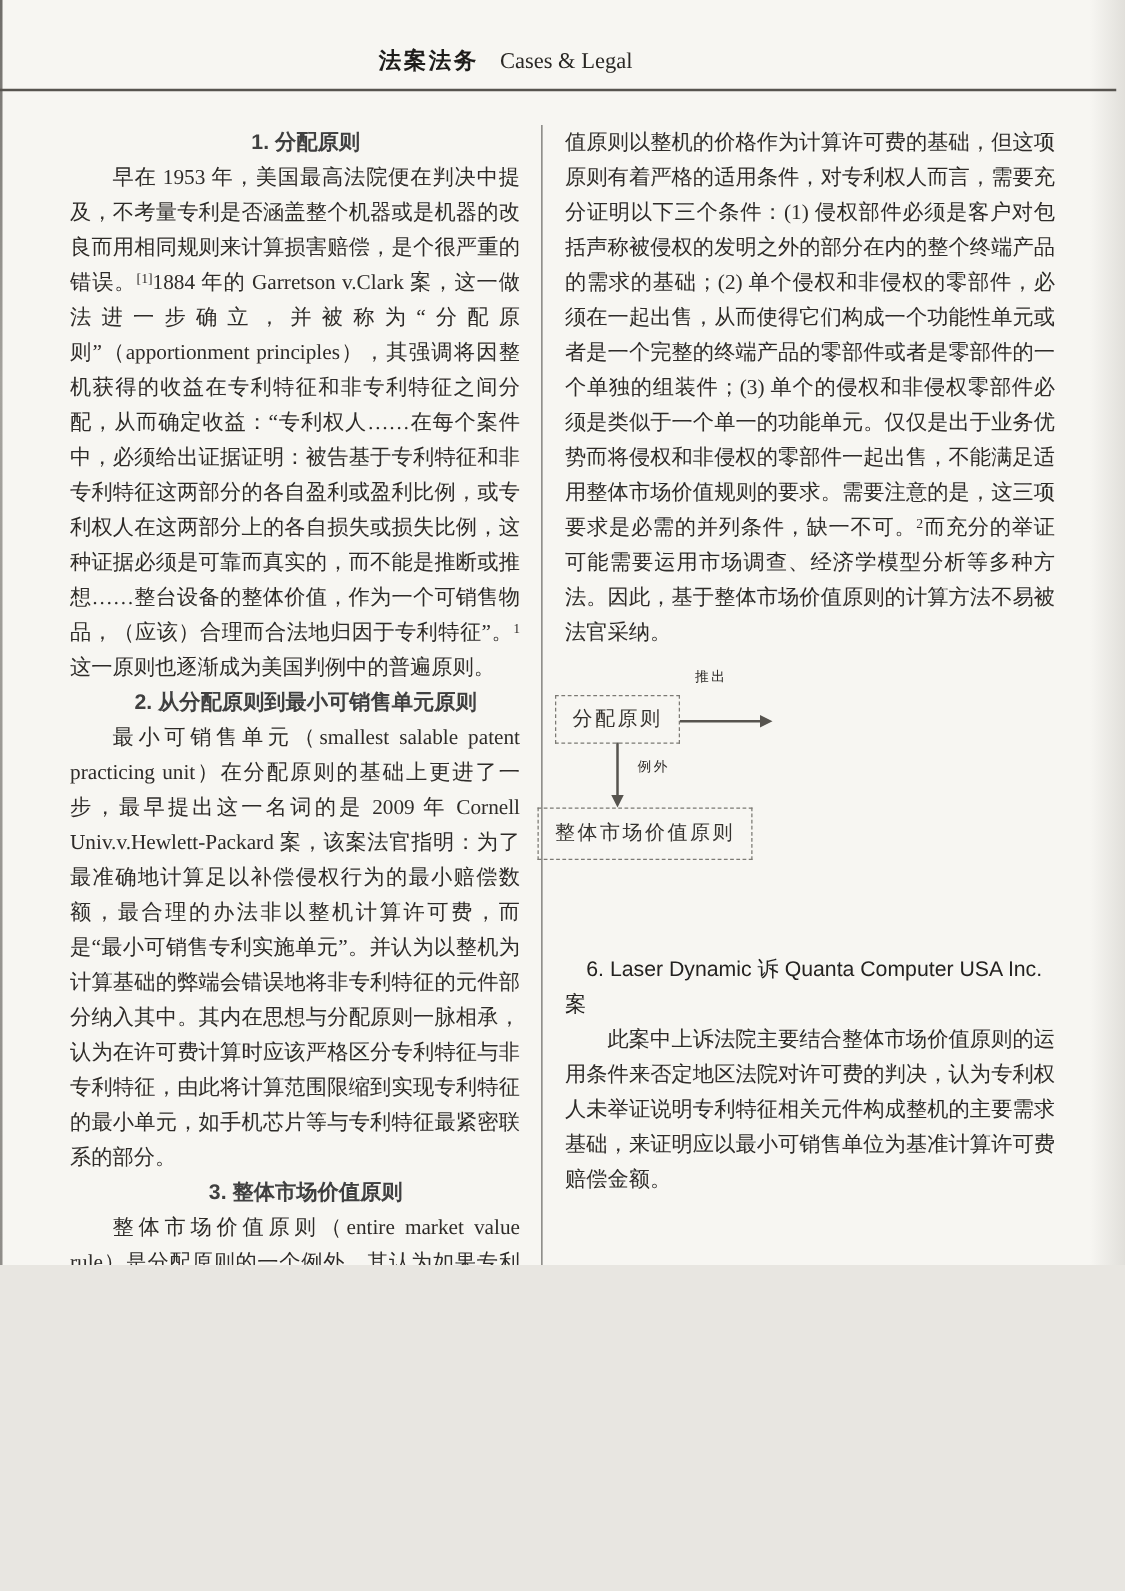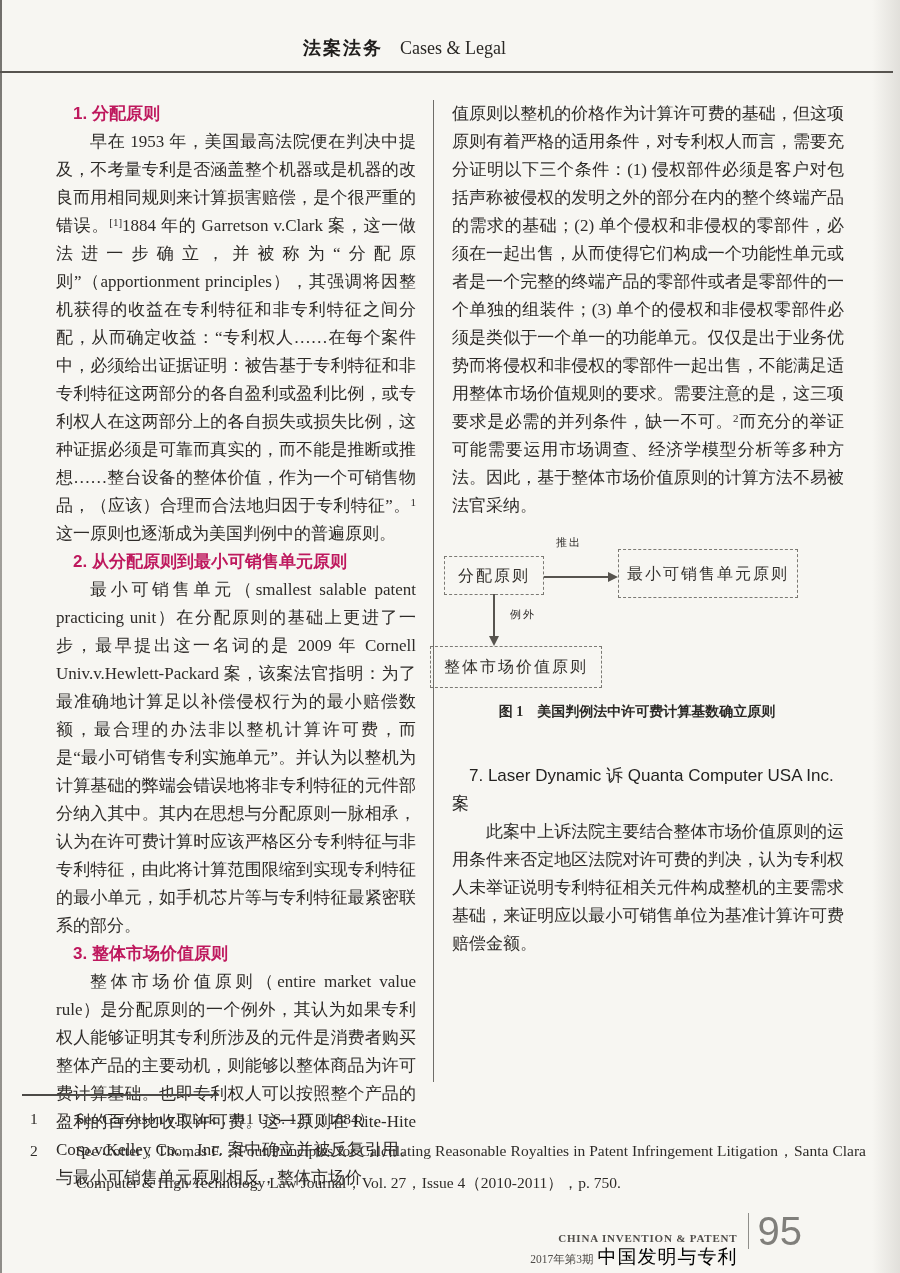--- a/index.html
+++ b/index.html
@@ -1,17 +1,17 @@
 <!DOCTYPE html>
 <html><head>
 <meta charset="utf-8">
 <style>
   html,body { margin:0; padding:0; background:#e8e6e1; }
   .page {
-    position:relative; width:900px; height:1273px; overflow:hidden;
+    position:relative; width:900px; height:1012px; overflow:hidden;
     background:#f7f6f2;
     font-family:"Liberation Serif","DejaVu Serif",serif;
     color:#2e2b28;
   }
   
   .edge-left { position:absolute; left:0; top:0; width:2px; height:100%;
     background:linear-gradient(#6f6d69,#a5a39e 30%,#8f8d89); }
   .edge-right { position:absolute; right:0; top:0; width:28px; height:100%;
     background:linear-gradient(to right, rgba(110,105,95,0), rgba(110,105,95,0.16)); }
 
@@ -22,21 +22,21 @@
   .header-rule { position:absolute; left:0; top:71px; width:893px; height:2px; background:#57544f; }
 
   
   .col { position:absolute; top:100px; font-size:17px; line-height:28px; text-align:justify; }
   .col-left  { left:56px;  width:360px; }
   .col-right { left:452px; width:392px; }
   .col p { margin:0; }
   .p-indent { text-indent:2em; }
   .h-num {
     font-family:"Liberation Sans","DejaVu Sans",sans-serif;
-    font-weight:bold; text-indent:1em; text-align:left; color:#be185d;
+    font-weight:bold; text-indent:1em; text-align:center; color:#404040;
   }
   .h-case {
     font-family:"Liberation Sans","DejaVu Sans",sans-serif;
     text-indent:1em; text-align:left; color:#242220;
   }
   .h-section {
     font-family:"Liberation Sans","DejaVu Sans",sans-serif;
     font-weight:bold; text-align:left; color:#242220;
   }
   .sup { font-size:11px; vertical-align:5px; line-height:0; }
@@ -101,32 +101,30 @@
     <p class="p-indent">最小可销售单元（smallest salable patent practicing unit）在分配原则的基础上更进了一步，最早提出这一名词的是 2009 年 Cornell Univ.v.Hewlett-Packard 案，该案法官指明：为了最准确地计算足以补偿侵权行为的最小赔偿数额，最合理的办法非以整机计算许可费，而是“最小可销售专利实施单元”。并认为以整机为计算基础的弊端会错误地将非专利特征的元件部分纳入其中。其内在思想与分配原则一脉相承，认为在许可费计算时应该严格区分专利特征与非专利特征，由此将计算范围限缩到实现专利特征的最小单元，如手机芯片等与专利特征最紧密联系的部分。</p>
     <p class="h-num">3. 整体市场价值原则</p>
     <p class="p-indent">整体市场价值原则（entire market value rule）是分配原则的一个例外，其认为如果专利权人能够证明其专利所涉及的元件是消费者购买整体产品的主要动机，则能够以整体商品为许可费计算基础。也即专利权人可以按照整个产品的盈利的百分比收取许可费。这一原则在 Rite-Hite Corp.v.Kelley Co.，Inc. 案中确立并被反复引用。与最小可销售单元原则相反，整体市场价</p>
   </div>
 
   <div class="col col-right">
     <p><span>值原则以整机的价格作为计算许可费的基础，但这项原则有着严格的适用条件，对专利权人而言，需要充分证明以下三个条件：(1) 侵权部件必须是客户对包括声称被侵权的发明之外的部分在内的整个终端产品的需求的基础；(2) 单个侵权和非侵权的零部件，必须在一起出售，从而使得它们构成一个功能性单元或者是一个完整的终端产品的零部件或者是零部件的一个单独的组装件；(3) 单个的侵权和非侵权零部件必须是类似于一个单一的功能单元。仅仅是出于业务优势而将侵权和非侵权的零部件一起出售，不能满足适用整体市场价值规则的要求。需要注意的是，这三项要求是必需的并列条件，缺一不可。</span><span class="sup">2</span><span>而充分的举证可能需要运用市场调查、经济学模型分析等多种方法。因此，基于整体市场价值原则的计算方法不易被法官采纳。</span></p>
 
     <div class="figure">
       <div class="fbox fbox-a">分配原则</div>
-      <div class="fbox fbox-b">最小可销售单元原则</div>
       <div class="fbox fbox-c">整体市场价值原则</div>
       <div class="f-line-h"></div>
       <div class="f-head-r"></div>
       <div class="f-label f-label-tuichu">推出</div>
       <div class="f-line-v"></div>
       <div class="f-head-d"></div>
       <div class="f-label f-label-liwai">例外</div>
-      <div class="f-caption"><span>图 1</span><span class="cap-text">美国判例法中许可费计算基数确立原则</span></div>
     </div>
 
-    <p class="h-case">7. Laser Dynamic 诉 Quanta Computer USA Inc. 案</p>
+    <p class="h-case">6. Laser Dynamic 诉 Quanta Computer USA Inc. 案</p>
     <p class="p-indent">此案中上诉法院主要结合整体市场价值原则的运用条件来否定地区法院对许可费的判决，认为专利权人未举证说明专利特征相关元件构成整机的主要需求基础，来证明应以最小可销售单位为基准计算许可费赔偿金额。</p>
   </div>
 
   <div class="fn-sep"></div>
   <div class="footnotes">
     <div class="fn-row">
       <div class="fn-num">1</div>
       <div class="fn-text">See Garretson v. Clark，111 U.S. 121（1884）.</div>
     </div>
     <div class="fn-row">

